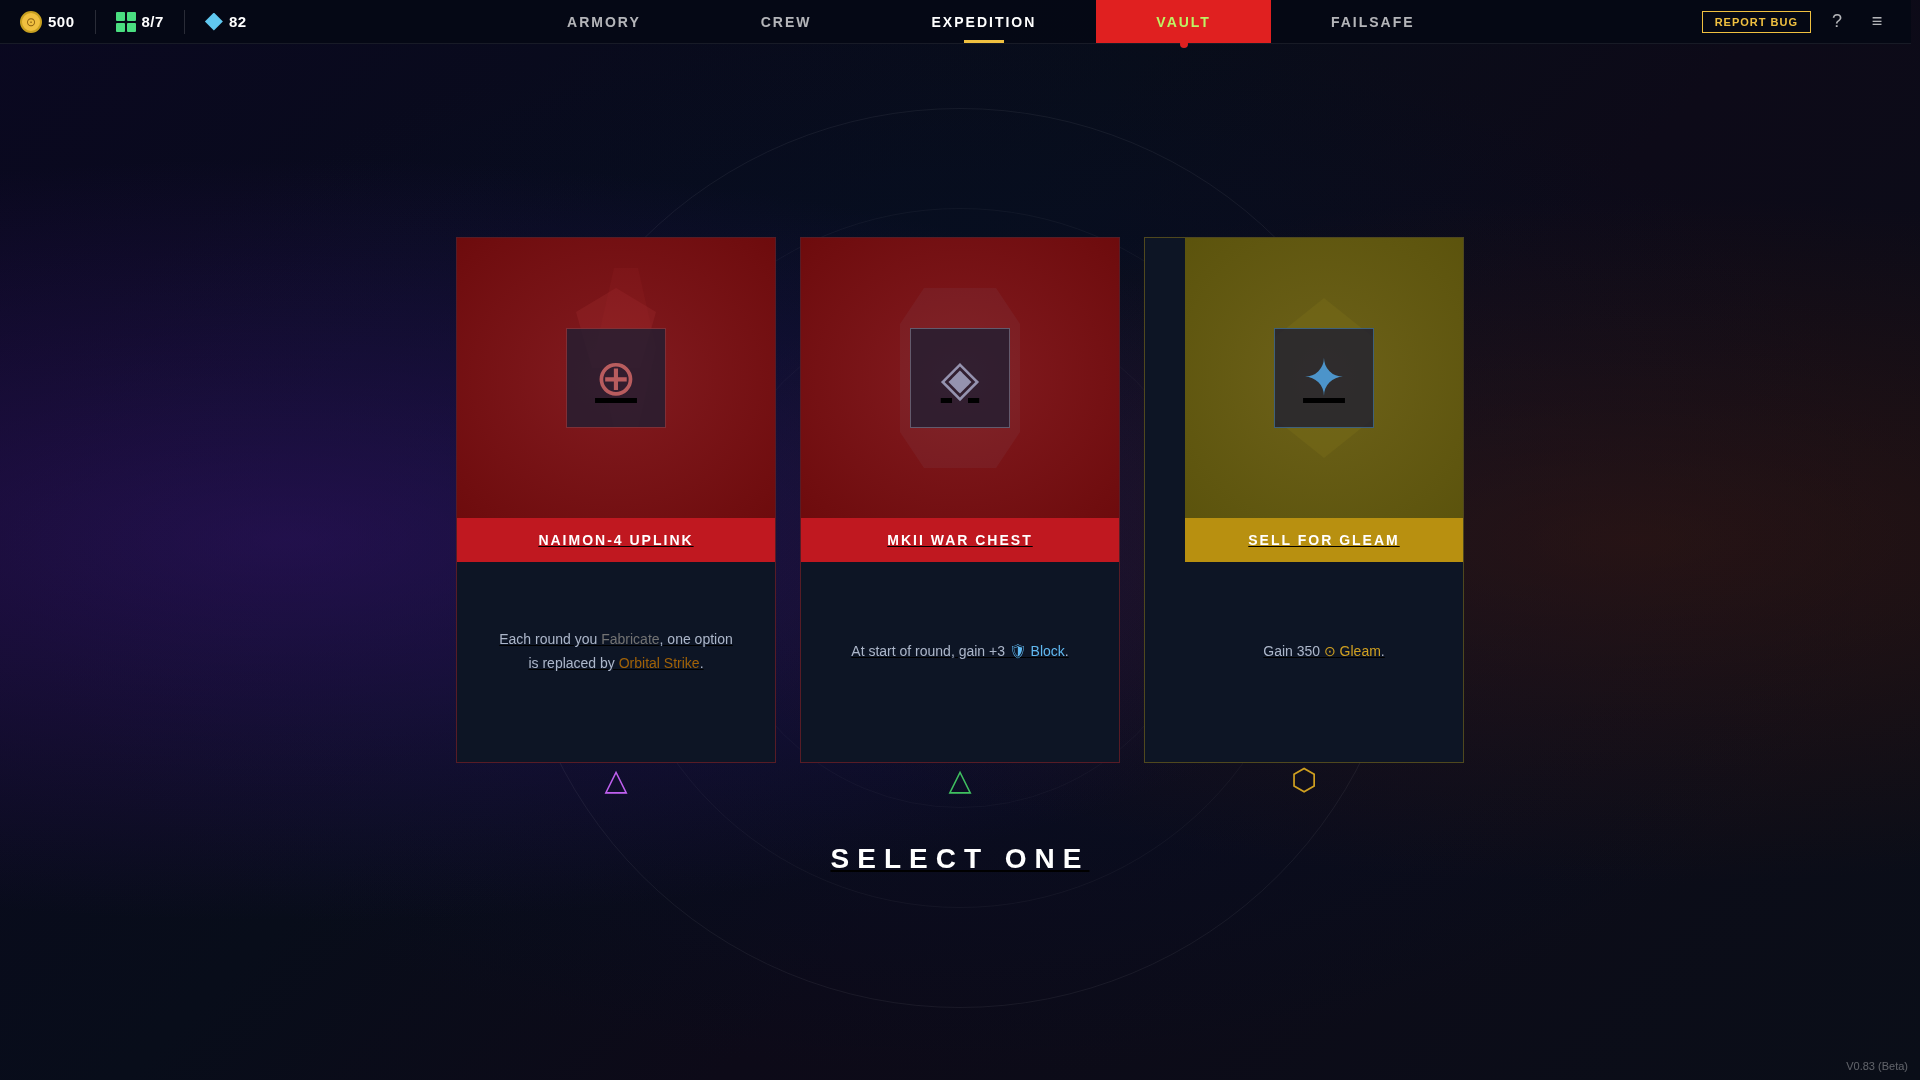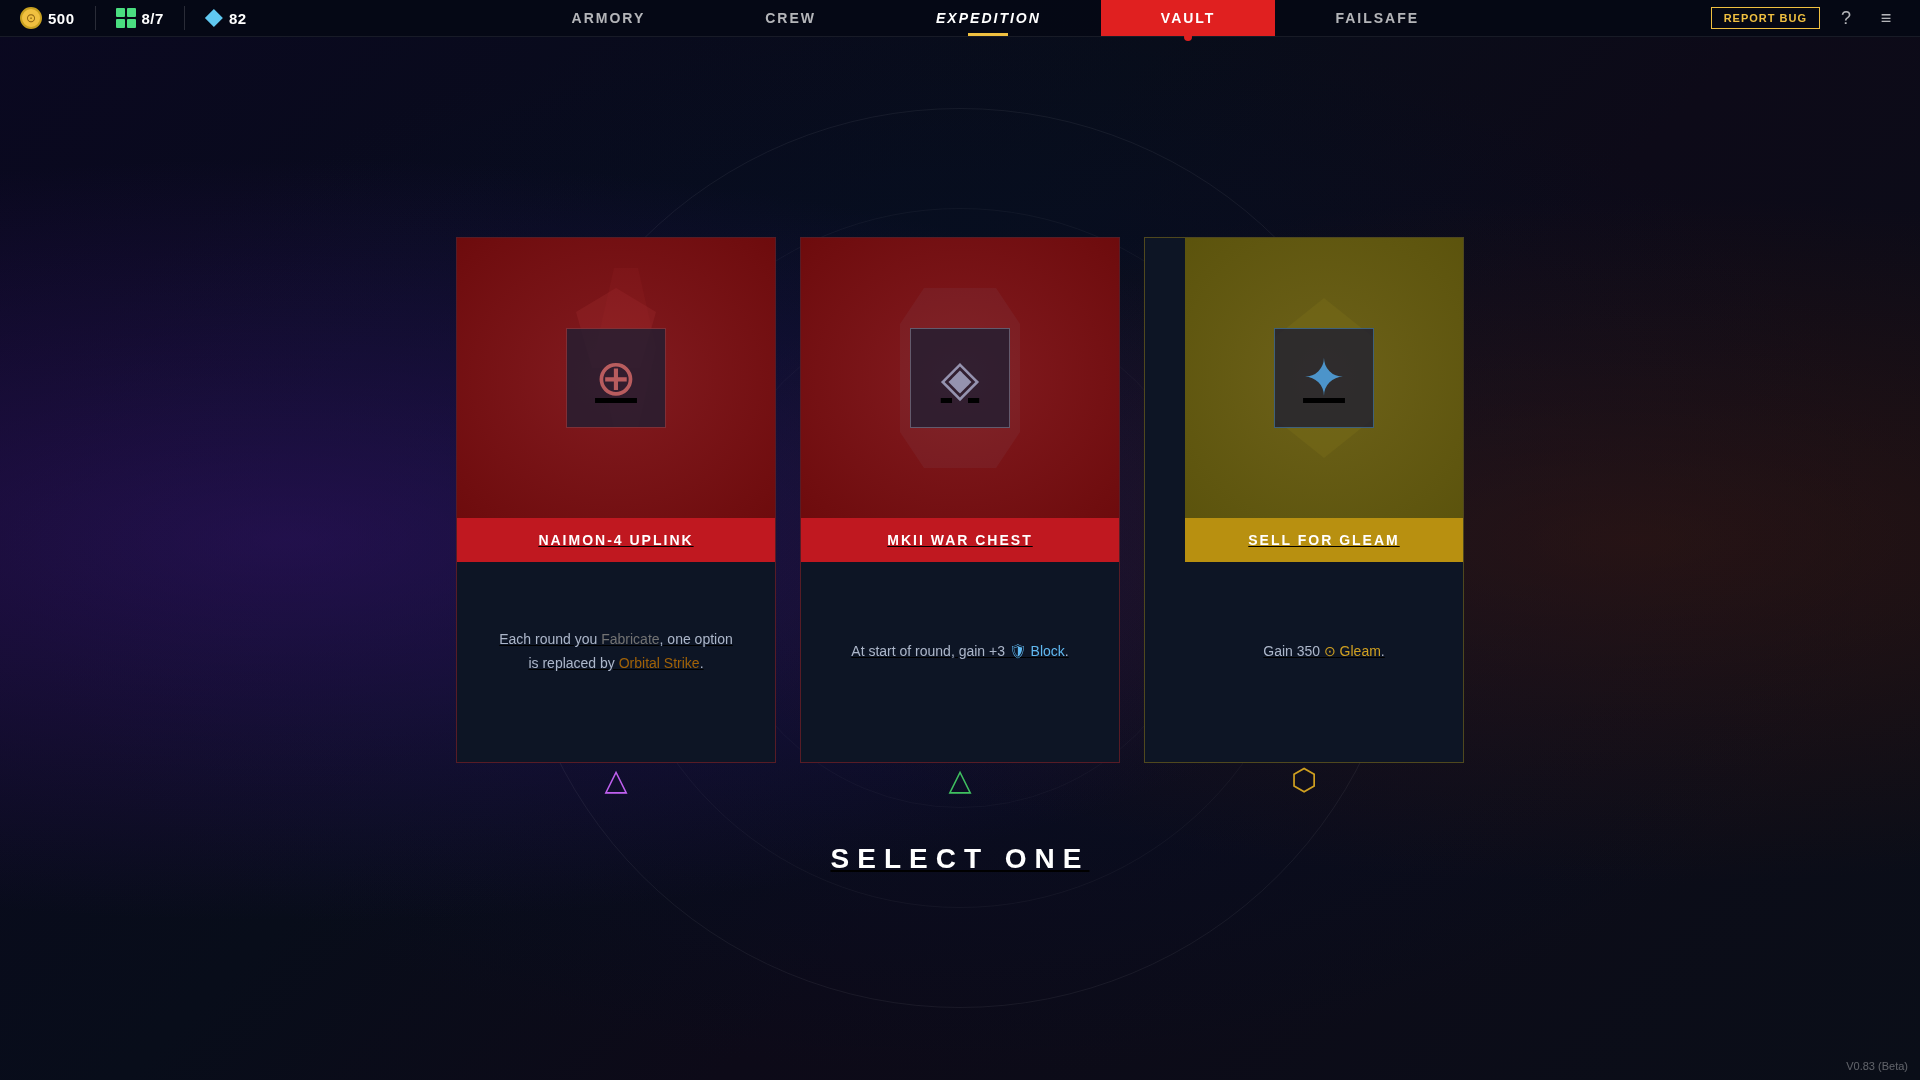--- a/index.html
+++ b/index.html
@@ -47,22 +47,22 @@
 
     .ring-1 { width: 900px; height: 900px; }
     .ring-2 { width: 700px; height: 700px; border-color: rgba(255,255,255,0.04); }
     .ring-3 { width: 500px; height: 500px; border-color: rgba(255,255,255,0.03); }
 
     
     .top-nav {
       position: absolute;
       top: 0;
       left: 0;
-      right: 0;
-      height: 37px;
+      right: 9px;
+      height: 44px;
       display: flex;
       align-items: center;
       z-index: 10;
       background: rgba(5, 8, 20, 0.85);
       border-bottom: 1px solid rgba(255,255,255,0.08);
     }
 
     .nav-left {
       display: flex;
       align-items: center;
@@ -146,37 +146,36 @@
       font-weight: bold;
       letter-spacing: 2px;
       text-transform: uppercase;
       cursor: pointer;
       position: relative;
       transition: color 0.2s;
     }
 
     .nav-tab.active-expedition {
       color: #ffffff;
-      font-style: italic;
     }
 
     .nav-tab.active-expedition::after {
       content: '';
       position: absolute;
       bottom: 0;
       left: 50%;
       transform: translateX(-50%);
       width: 40px;
       height: 3px;
       background: #f0c040;
     }
 
     .nav-tab.active-vault {
       background: #e02020;
-      color: #ffffff;
+      color: #bef264;
     }
 
     .nav-tab.active-vault::before {
       content: '';
       position: absolute;
       bottom: -5px;
       left: 50%;
       transform: translateX(-50%);
       width: 8px;
       height: 8px;

